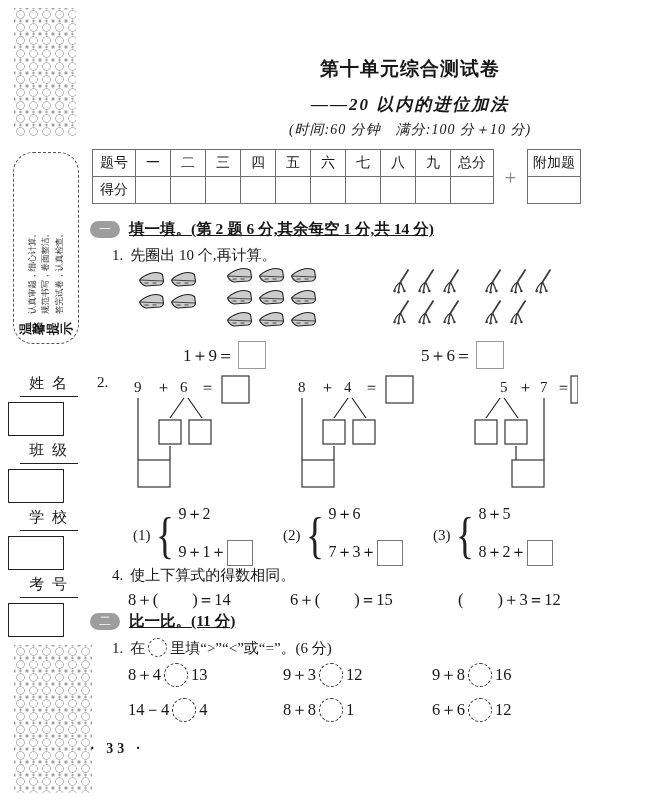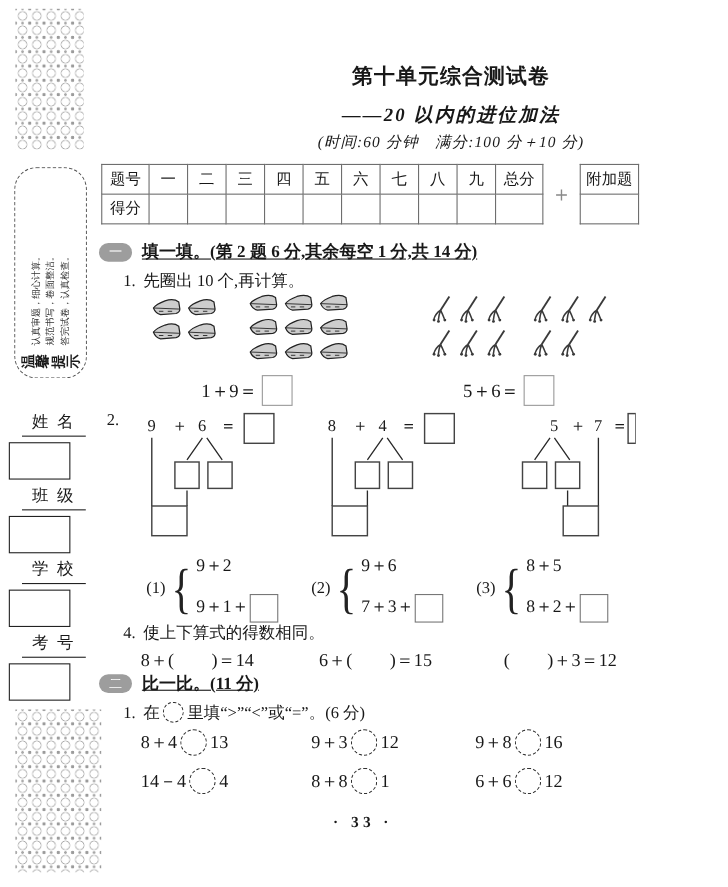--- a/index.html
+++ b/index.html
@@ -61,21 +61,21 @@
   .pidx{font-size:15px;margin-right:2px;}
   .brace{font-size:50px;font-weight:400;line-height:1;transform:scaleX(.75);color:#222;}
   .stack{display:flex;flex-direction:column;gap:15px;font-size:16px;margin-left:2px;}
   .stack .abox{width:24px;height:24px;border-color:#777;}
   .gap-item{font-size:16.5px;display:flex;align-items:center;}
   .pgap{display:inline-block;width:34px;height:20px;}
   .cmp{font-size:16.5px;display:flex;align-items:center;}
   svg text{font-family:"Liberation Serif","DejaVu Serif",serif;font-size:15px;fill:#1a1a1a;}
   svg .ln{stroke:#2a2a2a;stroke-width:1.2;fill:none;}
   svg .bx{fill:none;stroke:#444;stroke-width:1.3;}
-  #pagenum{position:absolute;left:90px;top:741px;width:480px;text-align:center;
+  #pagenum{position:absolute;left:90px;top:741px;width:480px;text-align:left;
     font-size:14px;font-weight:bold;letter-spacing:4px;}
 </style>
 </head>
 <body>
 
 <div id="paper">
 
   <div id="pattern-top" class="pattern"></div>
   <div id="notice">
     <div id="notice-inner">

